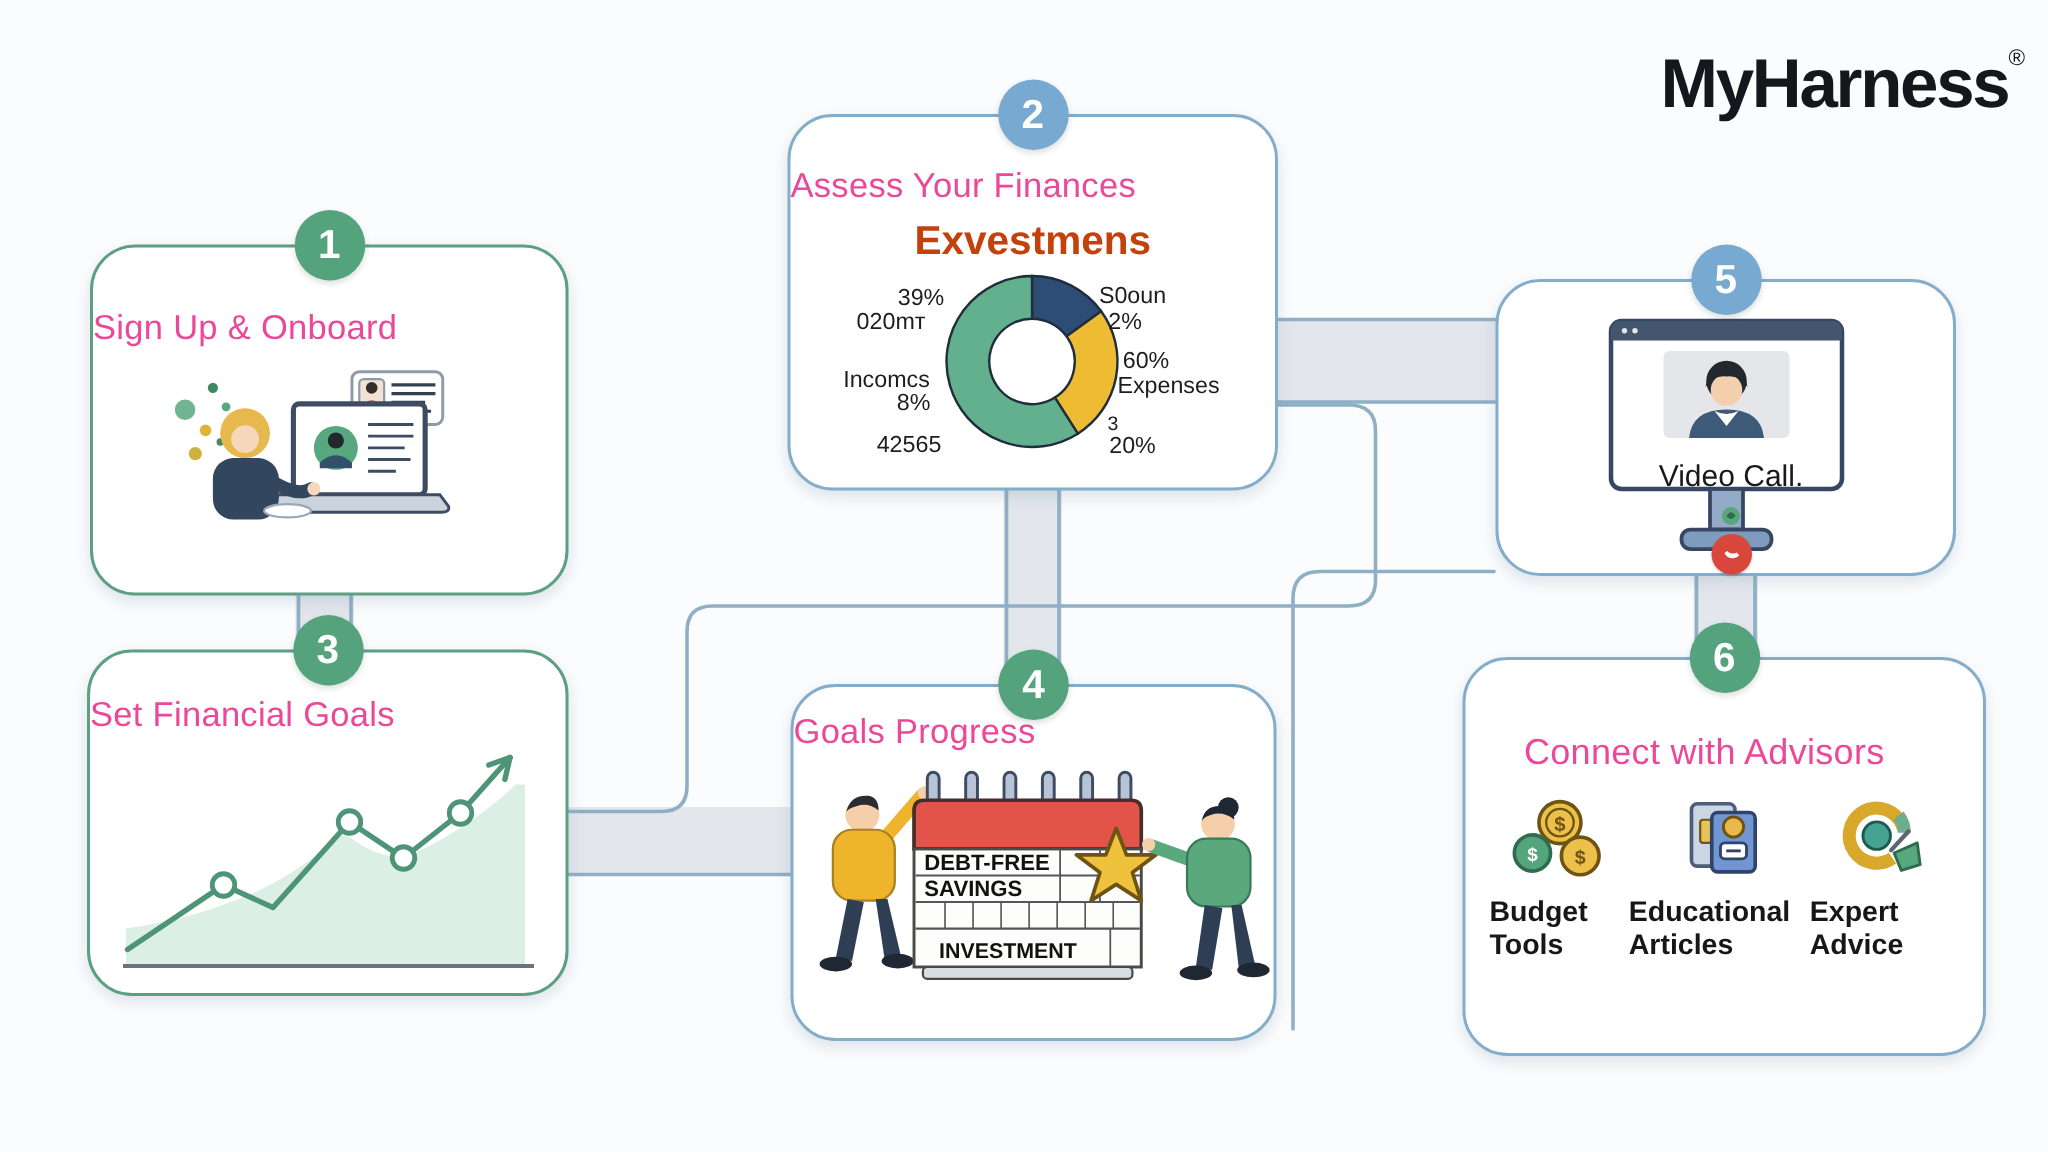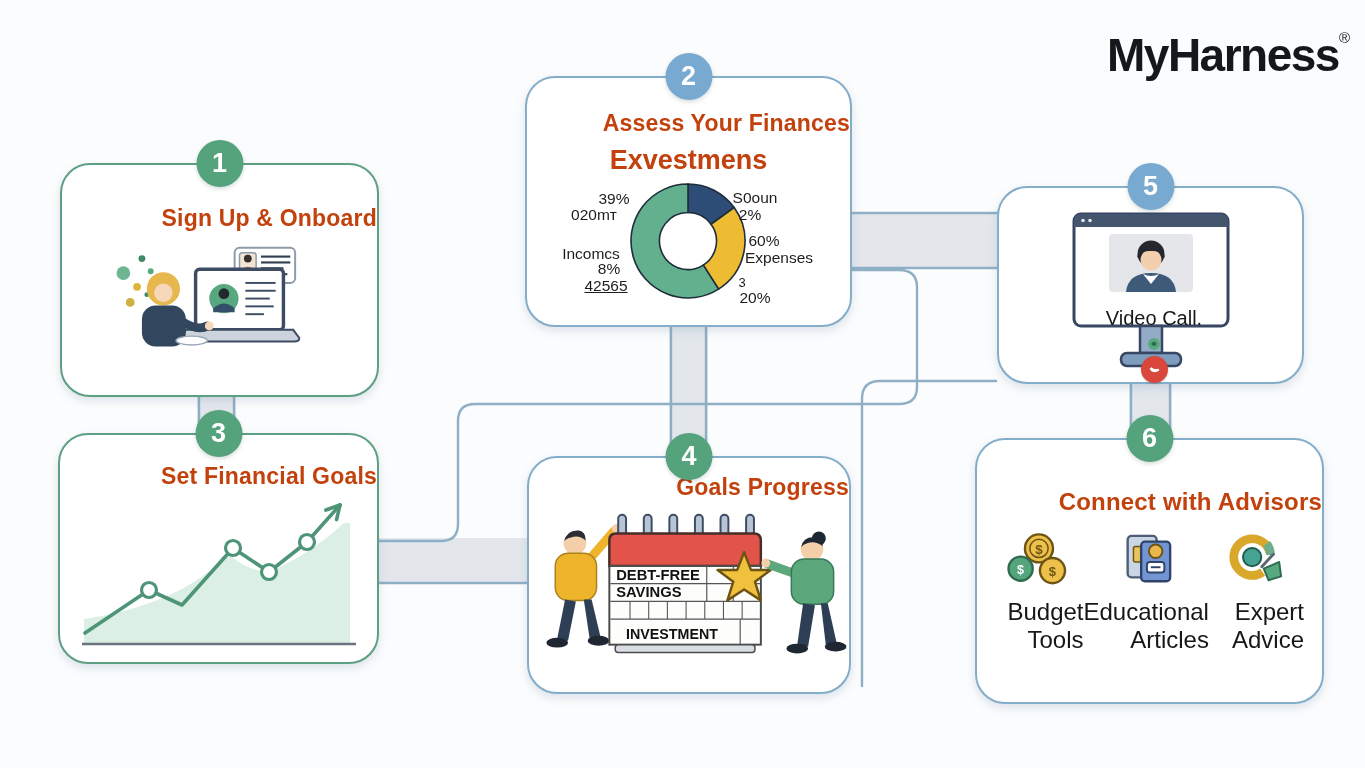--- a/index.html
+++ b/index.html
@@ -8,29 +8,29 @@
   #connector-layer{position:absolute;left:0;top:0;z-index:0;}
   .box{position:absolute;background:#ffffff;border-radius:30px;z-index:2;
        box-shadow:0 4px 10px rgba(110,140,170,0.22);}
   .box.green{border:2.5px solid #5d9f82;}
   .box.blue{border:2.5px solid #84adca;}
   .badge{position:absolute;top:-25px;left:50%;transform:translateX(-50%);
          width:47px;height:47px;border-radius:50%;display:flex;align-items:center;justify-content:center;
          color:#fff;font-size:27px;font-weight:700;z-index:3;box-shadow:0 2px 4px rgba(40,70,60,.18);}
   .badge.g{background:#54a37c;}
   .badge.b{background:#78a9d0;}
-  .box-title{text-align:right;font-weight:700;font-size:23px;color:#c2410c;letter-spacing:.2px;}
+  .box-title{text-align:left;font-weight:400;font-size:23px;color:#ec4899;letter-spacing:.2px;}
   .sub-title{text-align:center;font-weight:700;font-size:27px;color:#c2410c;}
   .dlabel{position:absolute;transform:translate(-50%,-50%);font-size:15.5px;font-weight:500;
           color:#1d1d1d;white-space:nowrap;z-index:4;}
   .dlabel.small{font-size:13px;}
   .illu{display:block;margin:0 auto;}
   .features{display:flex;justify-content:space-between;padding:0 18px 0 16px;margin-top:16px;}
   .feature{display:flex;flex-direction:column;align-items:center;}
-  .feature-label{margin-top:10px;font-size:24px;font-weight:400;text-align:right;line-height:1.15;color:#171717;}
+  .feature-label{margin-top:10px;font-size:19px;font-weight:700;text-align:left;line-height:1.15;color:#171717;}
   #logo{position:absolute;left:1020px;top:28px;width:330px;text-align:right;z-index:2;
         font-size:46px;font-weight:700;letter-spacing:-1.5px;color:#15171c;}
   #logo sup{font-size:15px;font-weight:400;letter-spacing:0;vertical-align:28px;}
   #video-call-row{position:absolute;left:70px;top:119px;width:170px;display:flex;align-items:center;
         justify-content:center;gap:5px;z-index:4;flex-direction:column;}
   #video-call-label{font-size:20px;font-weight:500;color:#17191c;white-space:nowrap;}
   .red-phone{width:27px;height:27px;border-radius:50%;background:#d9473c;display:flex;
         align-items:center;justify-content:center;box-shadow:0 1px 2px rgba(0,0,0,.2);}
 </style>
 </head>
@@ -127,21 +127,21 @@
         <g>
           <path d="M62,5 A57,57 0 0 1 108.11396867937201,28.49624061932903 L85.05698433968601,45.248120309664515 A28.5,28.5 0 0 0 62,33.5 Z" fill="#2e4d76" stroke="#1f2d3d" stroke-width="1.6"></path>
           <path d="M108.11396867937201,28.49624061932903 A57,57 0 0 1 92.54212731380281,110.12669175361486 L77.2710636569014,86.06334587680743 A28.5,28.5 0 0 0 85.05698433968601,45.248120309664515 Z" fill="#eebc33" stroke="#1f2d3d" stroke-width="1.6"></path>
           <path d="M92.54212731380281,110.12669175361486 A57,57 0 1 1 61.99999999999999,5 L61.99999999999999,33.5 A28.5,28.5 0 1 0 77.2710636569014,86.06334587680743 Z" fill="#63b08e" stroke="#1f2d3d" stroke-width="1.6"></path>
         </g>
       </svg>
     <div class="dlabel" style="left:74px;top:121px;margin-left:13px;">39%</div>
     <div class="dlabel" style="left:67px;top:137px;">020mт</div>
     <div class="dlabel" style="left:64px;top:156px;margin-top:20px;">Incomcs</div>
     <div class="dlabel" style="left:82px;top:191px;">8%</div>
-    <div class="dlabel" style="left:79px;top:208px;text-decoration:underline;">42565</div>
+    <div class="dlabel" style="left:79px;top:219px;">42565</div>
     <div class="dlabel" style="left:228px;top:120px;">S0oun</div>
     <div class="dlabel" style="left:223px;top:137px;">2%</div>
     <div class="dlabel" style="left:237px;top:163px;">60%</div>
     <div class="dlabel" style="left:252px;top:180px;">Expenses</div>
     <div class="dlabel small" style="left:215px;top:204px;">3</div>
     <div class="dlabel" style="left:228px;top:220px;">20%</div>
   </div>
 
   <div class="box green" id="box3" style="left:58px;top:433px;width:317px;height:227px;">
     <div class="badge g">

